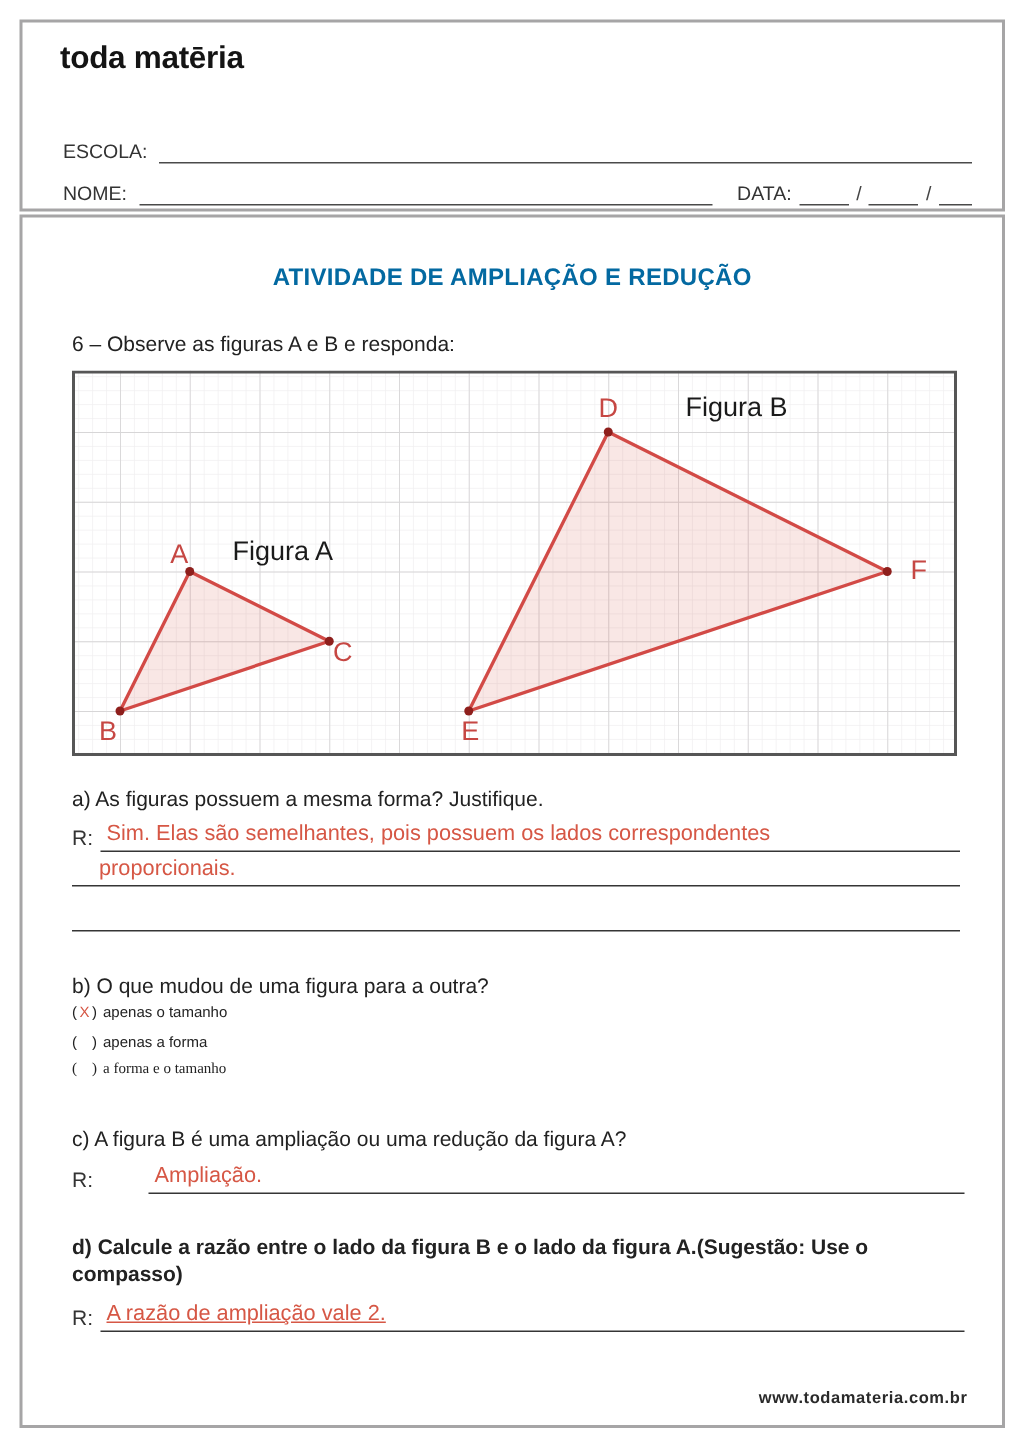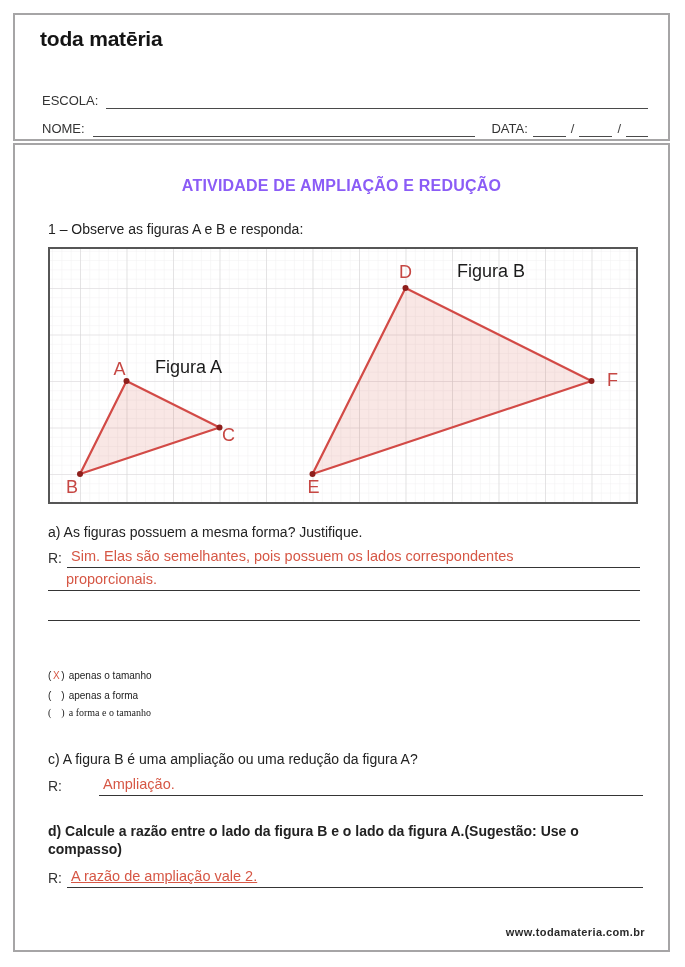--- a/index.html
+++ b/index.html
@@ -17,21 +17,21 @@
   .school-row { left:42px; top:69px; width:606px; }
   .name-row   { left:42px; top:97px; width:606px; }
   .flabel { white-space:nowrap; padding-bottom:1px;margin-top:24px; }
   .fline  { flex:1; border-bottom:1.5px solid #4a4a4a; height:16px; margin-left:8px; }
   .datel  { margin-left:16px; }
   .dblank { width:33px; border-bottom:1.5px solid #4a4a4a; height:16px; margin:0 5px; }
   .dblank.last { width:22px; margin-right:0; }
   .dsl { padding-bottom:1px; color:#444; }
 
   .title { position:absolute; left:13px; top:177px; width:657px; text-align:center;
-           font-size:16px; font-weight:700; letter-spacing:0.2px; color:#8b5cf6; }
+           font-size:16px; font-weight:700; letter-spacing:0.2px; color:#0369a1; }
 
   .q { position:absolute; font-size:14px; line-height:18px; color:#222; }
   .pos-q1 { left:48px; top:220px; }
   .pos-qa { left:48px; top:523px; }
   .pos-qb { left:48px; top:648px; }
   .pos-qc { left:48px; top:750px; }
   .pos-qd { left:48px; top:822px; width:560px;font-weight:bold; }
 
   .figure { position:absolute; left:48px; top:247px; width:590px; height:257px; }
 
@@ -88,21 +88,21 @@
     <span class="dblank"></span>
     <span class="dsl">/</span>
     <span class="dblank"></span>
     <span class="dsl">/</span>
     <span class="dblank last"></span>
   </div>
 
   <div class="box content-box"></div>
 
   <div class="title">ATIVIDADE DE AMPLIAÇÃO E REDUÇÃO</div>
-  <div class="q pos-q1">1 – Observe as figuras A e B e responda:</div>
+  <div class="q pos-q1">6 – Observe as figuras A e B e responda:</div>
 
   <div class="figure">
     <svg width="590" height="257" viewBox="0 0 590 257">
       <defs>
         <pattern id="minorGrid" width="9.3" height="9.3" x="32" y="41" patternUnits="userSpaceOnUse">
           <path d="M 9.3 0 L 0 0 0 9.3" fill="none" stroke="#f1f0f1" stroke-width="1"></path>
         </pattern>
         <pattern id="majorGrid" width="46.5" height="46.5" x="32" y="41" patternUnits="userSpaceOnUse">
           <path d="M 46.5 0 L 0 0 0 46.5" fill="none" stroke="#d7d6d7" stroke-width="1.2"></path>
         </pattern>
@@ -138,20 +138,21 @@
   <div class="q pos-qa">a) As figuras possuem a mesma forma? Justifique.</div>
   <div class="ansrow pos-a1">
     <span class="rp">R:</span>
     <span class="aline">Sim. Elas são semelhantes, pois possuem os lados correspondentes</span>
   </div>
   <div class="ansrow pos-a2">
     <span class="aline indent">proporcionais.</span>
   </div>
   <div class="blankline pos-a3"></div>
 
+  <div class="q pos-qb">b) O que mudou de uma figura para a outra?</div>
   <div class="opt pos-o1">
     <span class="paren">(</span><span class="mark">X</span><span class="paren">)</span><span class="optlabel">apenas o tamanho</span>
   </div>
   <div class="opt pos-o2">
     <span class="paren">(</span><span class="mark">&nbsp;</span><span class="paren">)</span><span class="optlabel">apenas a forma</span>
   </div>
   <div class="opt pos-o3">
     <span class="paren">(</span><span class="mark">&nbsp;</span><span class="paren">)</span><span class="optlabel">a forma e o tamanho</span>
   </div>
 

